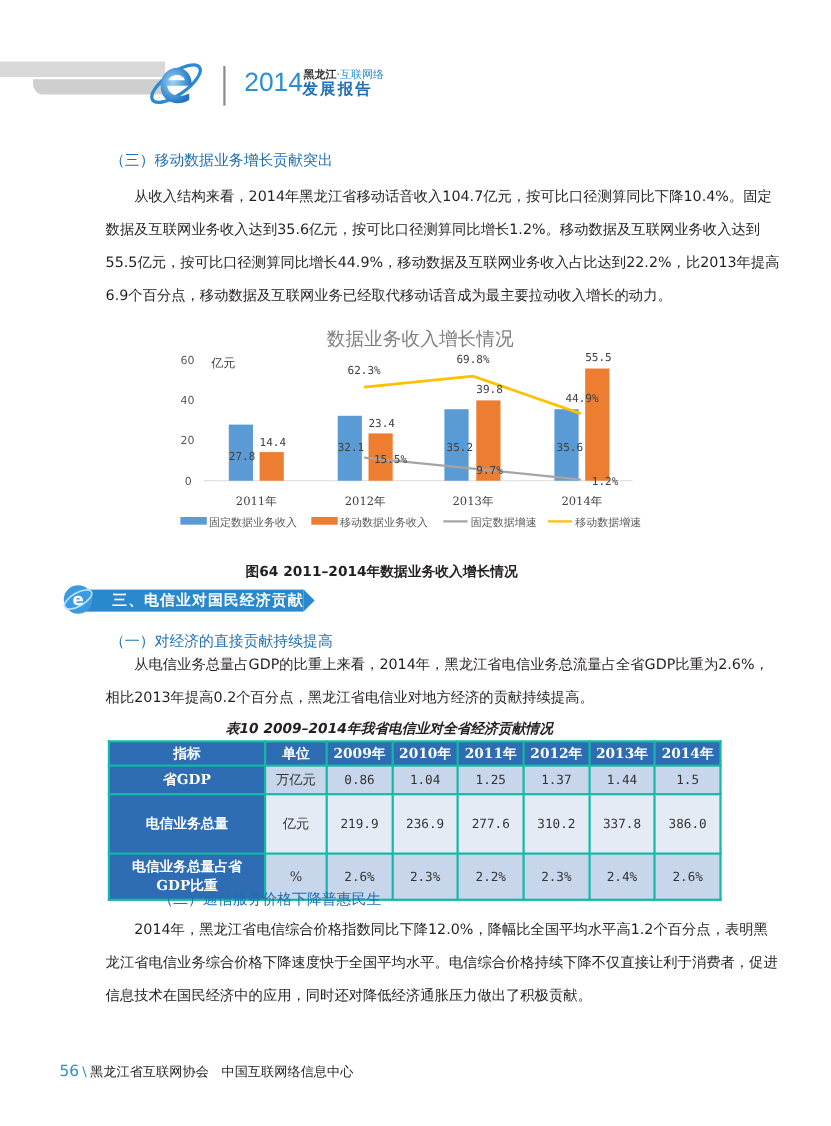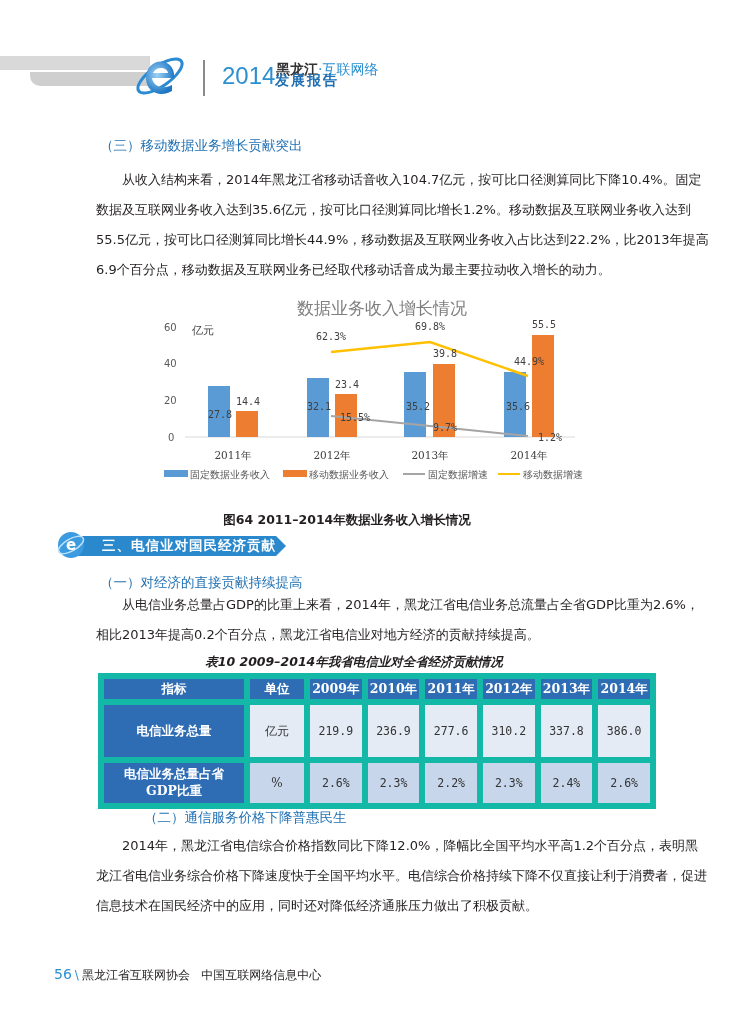--- a/index.html
+++ b/index.html
@@ -6,40 +6,40 @@
   body { width:755px; height:1024px; position:relative; overflow:hidden;
          font-family:"DejaVu Sans","Liberation Sans",sans-serif; color:#231f20; }
   .abs { position:absolute; }
 
   
   .hdr-bar1 { left:0; top:56px; width:150px; height:14px; background:#d9d9d9; border-radius:0 0 0 0; }
   .hdr-bar2 { left:30px; top:72px; width:120px; height:14px; background:#cfcfcf; border-radius:0 0 0 10px; }
   .hdr-logo { left:132px; top:48px; width:56px; height:56px; }
   .hdr-sep { left:203px; top:60px; width:2px; height:36px; background:#8a8a8a; }
   .hdr-year { left:222px; top:62px; font-family:"Liberation Sans",sans-serif; font-size:24px; color:#2b8fd0; letter-spacing:0px; }
-  .hdr-sub1 { left:276px; top:61px; font-size:14px; color:#333; font-weight:bold;text-align:center; }
+  .hdr-sub1 { left:276px; top:61px; font-size:10px; color:#333; font-weight:bold;text-align:center; }
   .hdr-sub1 .acc { color:#2b8fd0; font-weight:normal; }
   .hdr-sub2 { left:275px; top:72px; font-size:14px; font-weight:bold; color:#1f6fb2; letter-spacing:2px; }
 
   .h3 { font-size:13.5px; color:#1f6fb2; }
   .para { font-size:13px; line-height:30px; color:#231f20; text-indent:26px;margin-left:24px; }
 
   
   .chart { left:150px; top:292px; width:455px; height:205px; }
 
   .caption { font-size:12.5px; color:#231f20; font-weight:bold; text-align:center; }
   .banner-body { left:70px; top:536px; width:206px; height:20px; background:#2a88cc; }
   .banner-arrow { left:276px; top:536px; width:0; height:0; border-top:10px solid transparent; border-bottom:10px solid transparent; border-left:10px solid #2a88cc; }
   .banner-text { left:102px; top:537px; font-size:13.5px; font-weight:bold; color:#ffffff; letter-spacing:1px; }
   .banner-icon { left:56px; top:530px; width:30px; height:30px; }
 
   
   table.t10 { position:absolute; left:98px; top:673px; width:558px; border-collapse:collapse;
               font-family:"DejaVu Serif","Liberation Serif",serif; }
-  table.t10 td, table.t10 th { border:6px solid #14b8a6; text-align:center; padding:0; }
+  table.t10 td, table.t10 th { border:2px solid #14b8a6; text-align:center; padding:0; }
   table.t10 th { background:#2e6db4; color:#ffffff; font-size:12.5px; font-weight:bold; height:20px; }
   table.t10 td.lbl { background:#2e6db4; color:#ffffff; font-weight:bold; font-size:12.5px; }
   table.t10 td.v { font-family:"DejaVu Sans Mono","Liberation Mono",monospace; font-size:11.5px; color:#333; }
   table.t10 tr.r1 td.v { background:#c8d6eb; height:24px; }
   table.t10 tr.r2 td.v { background:#e4ebf5; height:52px; }
   table.t10 tr.r3 td.v { background:#c8d6eb; height:40px; }
   table.t10 td.unit { font-family:"DejaVu Serif","Liberation Serif",serif; font-size:12px; }
 
   .footer { left:54px; top:966px; font-size:12px; color:#231f20;text-align:right; }
   .footer .pg { color:#2b8fd0; font-size:14px; }
@@ -158,20 +158,30 @@
       <tr>
     <th style="width:140px">指标</th>
     <th style="width:54px">单位</th>
     <th>2009年</th>
     <th>2010年</th>
     <th>2011年</th>
     <th>2012年</th>
     <th>2013年</th>
     <th>2014年</th>
   </tr>
+  <tr class="r1">
+    <td class="lbl">省GDP</td>
+    <td class="v unit">万亿元</td>
+    <td class="v">0.86</td>
+    <td class="v">1.04</td>
+    <td class="v">1.25</td>
+    <td class="v">1.37</td>
+    <td class="v">1.44</td>
+    <td class="v">1.5</td>
+  </tr>
   <tr class="r2">
     <td class="lbl">电信业务总量</td>
     <td class="v unit">亿元</td>
     <td class="v">219.9</td>
     <td class="v">236.9</td>
     <td class="v">277.6</td>
     <td class="v">310.2</td>
     <td class="v">337.8</td>
     <td class="v">386.0</td>
   </tr>

